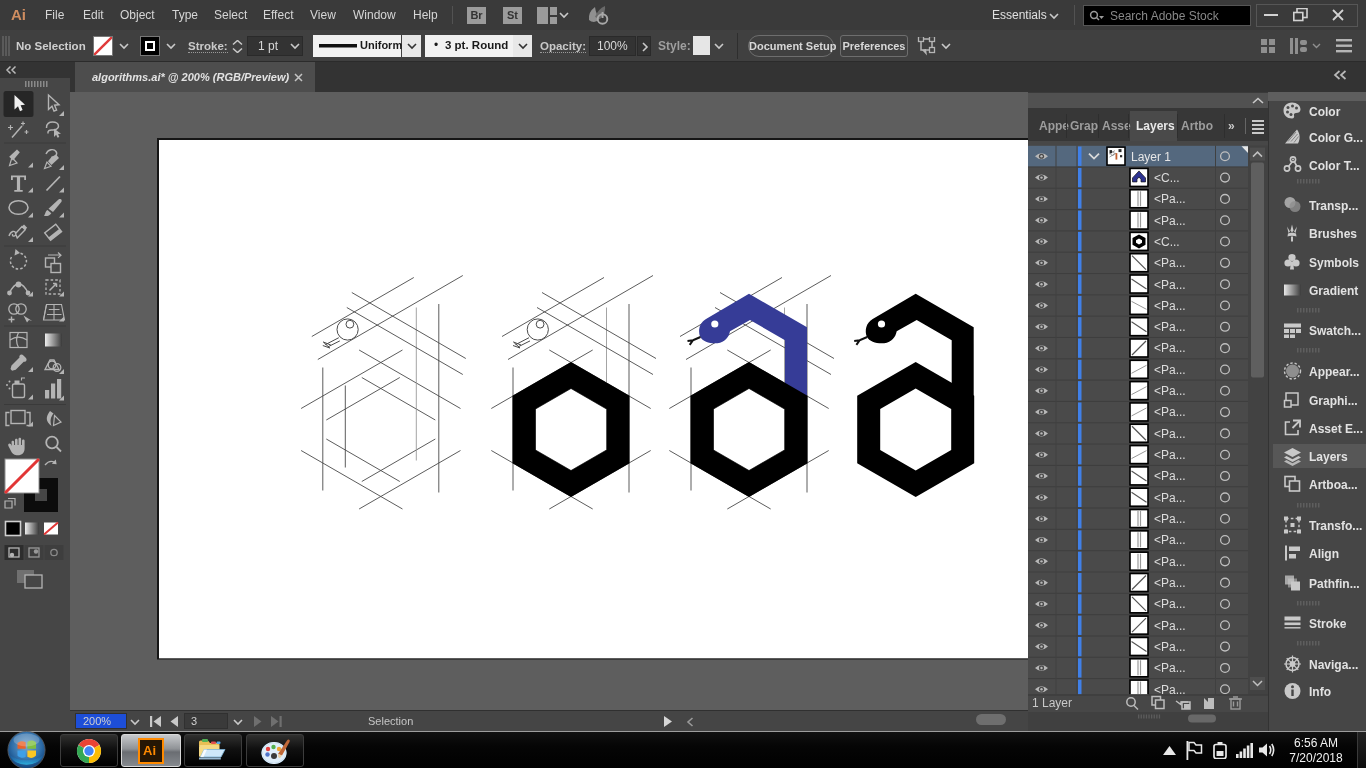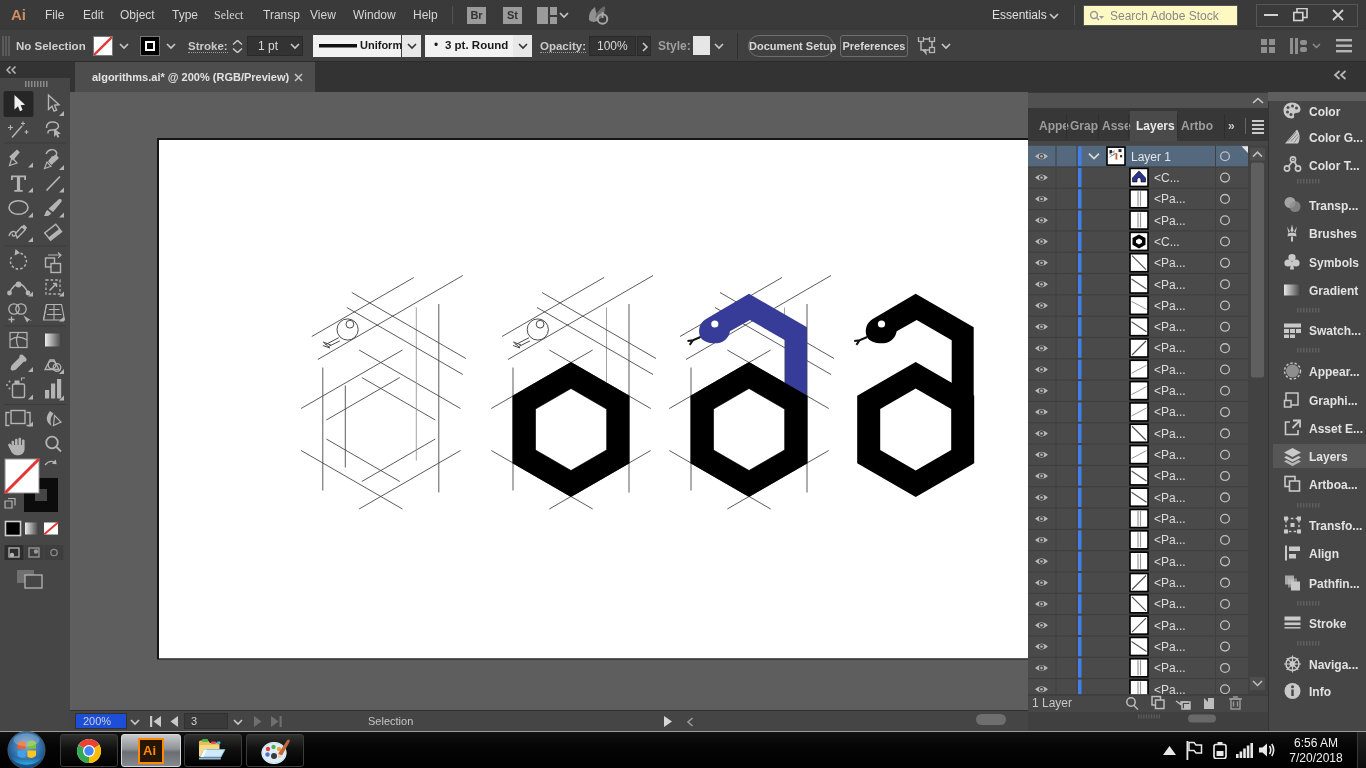--- a/index.html
+++ b/index.html
@@ -36,22 +36,22 @@
 </style>
 </head>
 <body>
 <div id="stage">
   <div class="abs" id="menubar">
     <div id="ailogo">Ai</div>
     <div class="mi" style="left:45px;">File</div>
     <div class="mi" style="left:83px;">Edit</div>
     <div class="mi" style="left:120px;">Object</div>
     <div class="mi" style="left:172px;">Type</div>
-    <div class="mi" style="left:214px;font-family:Liberation Serif, serif;">Select</div>
-    <div class="mi" style="left:263px;">Transp</div>
+    <div class="mi" style="left:214px;">Select</div>
+    <div class="mi" style="left:263px;">Effect</div>
     <div class="mi" style="left:310px;">View</div>
     <div class="mi" style="left:353px;">Window</div>
     <div class="mi" style="left:413px;">Help</div>
     <div style="position:absolute;left:452px;top:6px;width:1px;height:18px;background:#525252;"></div>
     <div class="mbtn" style="left:467px;">Br</div>
     <div class="mbtn" style="left:503px;">St</div>
     <svg style="position:absolute;left:537px;top:7px;" width="20" height="17">
         <rect x="0" y="0" width="11" height="17" fill="#9b9b9b"></rect>
         <rect x="13" y="0" width="7" height="8" fill="#9b9b9b"></rect>
         <rect x="13" y="10" width="7" height="7" fill="#9b9b9b"></rect>
@@ -63,21 +63,21 @@
       <path d="M2 15 Q1 7 8 2 Q9 10 13 13 Q11 16 7 17 Q4 17 2 15Z" fill="#909090"></path>
       <path d="M8 12 Q11 4 18 1 Q19 8 13 14 Z" fill="#6a6a6a"></path>
       <circle cx="15.5" cy="14" r="4.8" fill="none" stroke="#a8a8a8" stroke-width="1.9"></circle>
       <rect x="14.6" y="7" width="1.9" height="6" fill="#a8a8a8"></rect>
     </svg>
     <div class="mi" style="left:992px;color:#e0e0e0;">Essentials</div>
     <svg style="position:absolute;left:1049px;top:13px;" width="10" height="7">
         <path d="M1 1 L5 5 L9 1" stroke="#c9c9c9" stroke-width="1.6" fill="none"></path>
       </svg>
     <div style="position:absolute;left:1074px;top:5px;width:1px;height:20px;background:#525252;"></div>
-    <div style="position:absolute;left:1083px;top:5px;width:155px;height:21px;background:#fef9c3;border:1px solid #555;">
+    <div style="position:absolute;left:1083px;top:5px;width:168px;height:21px;background:#000000;border:1px solid #555;">
       <svg style="position:absolute;left:5px;top:4px;" width="16" height="12">
           <circle cx="5" cy="5" r="3.4" fill="none" stroke="#9a9a9a" stroke-width="1.5"></circle>
           <path d="M7.5 7.5 L10 10" stroke="#9a9a9a" stroke-width="1.5"></path>
           <path d="M10 6 L15 6 L12.5 9 Z" fill="#9a9a9a"></path>
         </svg>
       <span style="position:absolute;left:26px;top:3px;color:#888;font-size:12px;">Search Adobe Stock</span>
     </div>
     <div style="position:absolute;left:1256px;top:4px;width:102px;height:23px;border:1px solid #565656;"></div>
     <div style="position:absolute;left:1264px;top:14px;width:14px;height:2px;background:#d2d2d2;"></div>
     <svg style="position:absolute;left:1293px;top:8px;" width="15" height="14">
@@ -188,21 +188,21 @@
       </svg>
     <svg style="position:absolute;left:1336px;top:9px;" width="16" height="14">
         <g fill="#b5b5b5">
           <rect x="0" y="0" width="16" height="2.4"></rect>
           <rect x="0" y="5.5" width="16" height="2.4"></rect>
           <rect x="0" y="11" width="16" height="2.4"></rect>
         </g>
       </svg>
   </div>
   <div class="abs" id="tabbar">
-    <div id="doctab"><span style="padding-left:17px;">algorithms.ai* @ 200% (RGB/Preview)</span>
+    <div id="doctab"><span style="padding-left:17px;font-style:italic;">algorithms.ai* @ 200% (RGB/Preview)</span>
       <svg style="position:absolute;left:219px;top:11px;" width="9" height="9">
           <path d="M1 1 L8 8 M8 1 L1 8" stroke="#c4c4c4" stroke-width="1.5"></path>
         </svg>
     </div>
     <svg style="position:absolute;left:1263px;top:8px;" width="14" height="10">
         <path d="M6.5 1 L2 5 L6.5 9 M12.5 1 L8 5 L12.5 9" stroke="#b9b9b9" stroke-width="1.7" fill="none"></path>
       </svg>
   </div>
   <div class="abs" id="toolcol">
     <div id="toolcoltop">

